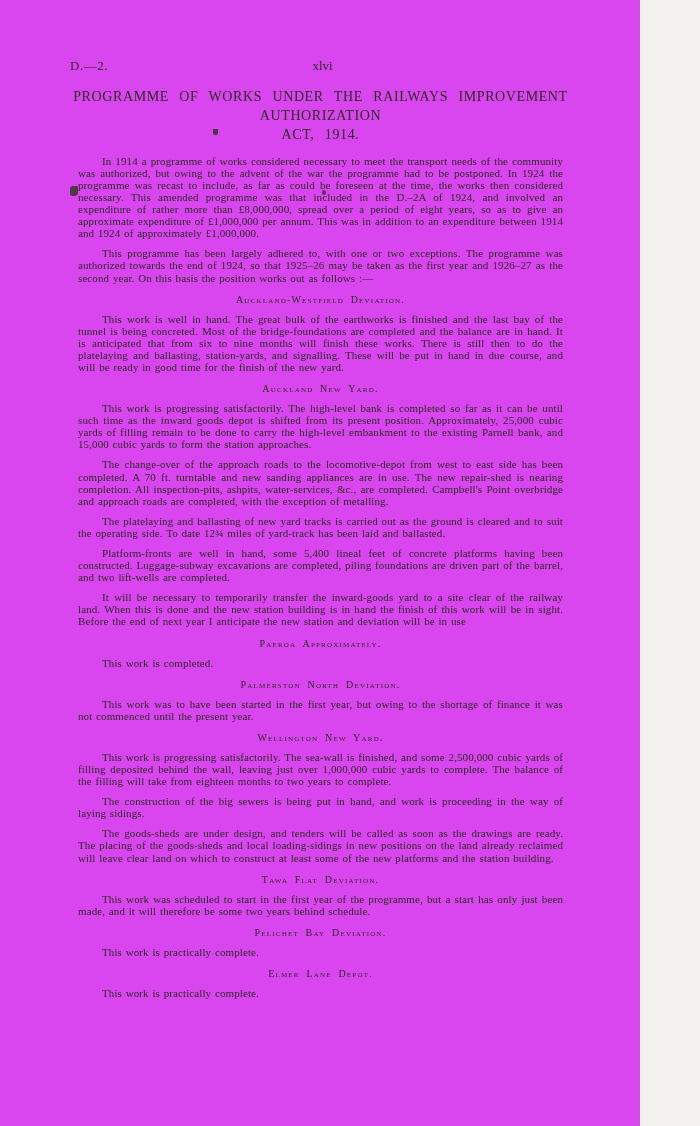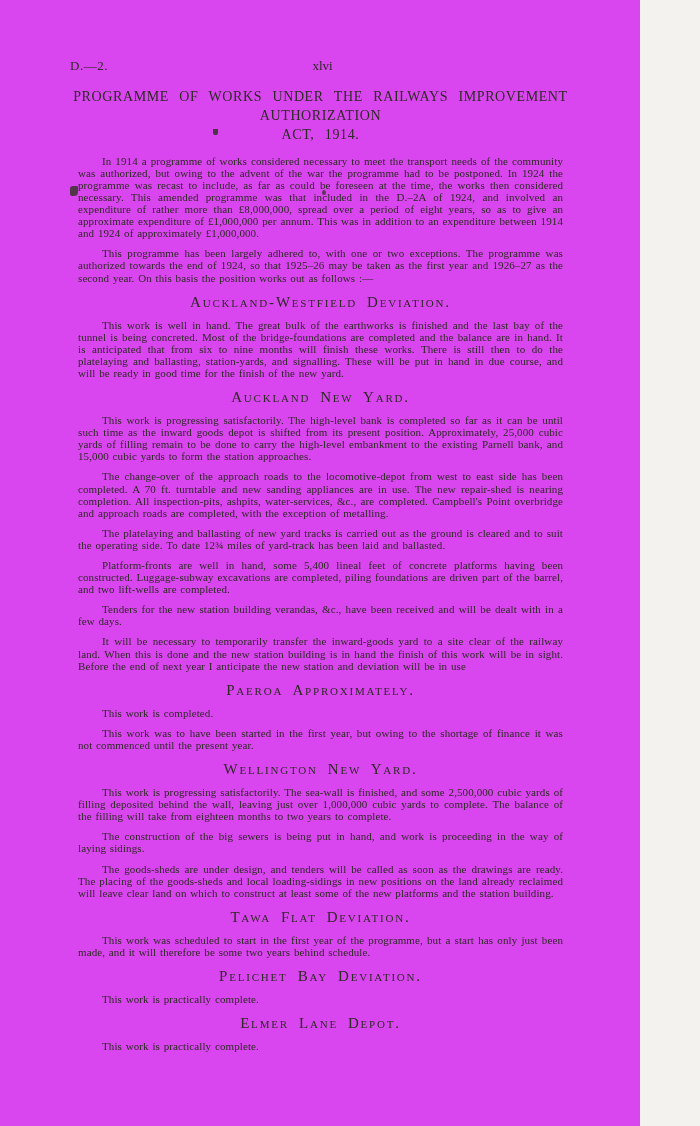--- a/index.html
+++ b/index.html
@@ -39,21 +39,21 @@
     font-size:11px;
     line-height:12.1px;
     text-align:justify;
     text-indent:24px;
     letter-spacing:.1px;
     word-spacing:.08em;
   }
   .sec-head{
     margin:10px 0 3px 0;
     text-align:center;
-    font-size:15px;
+    font-size:10px;
     font-weight:normal;
     font-variant:small-caps;
     letter-spacing:.12em;
     word-spacing:.3em;
   }
   .ink-blot{
     position:absolute;
     background:#3a352e;
     border-radius:2px;
     opacity:.85;
@@ -85,26 +85,26 @@
   <p class="body-para">This programme has been largely adhered to, with one or two exceptions.  The programme was authorized towards the end of 1924, so that 1925–26 may be taken as the first year and 1926–27 as the second year.  On this basis the position works out as follows :—</p>
 
   <h2 class="sec-head">Auckland-Westfield Deviation.</h2>
   <p class="body-para">This work is well in hand.  The great bulk of the earthworks is finished and the last bay of the tunnel is being concreted.  Most of the bridge-foundations are completed and the balance are in hand. It is anticipated that from six to nine months will finish these works.  There is still then to do the platelaying and ballasting, station-yards, and signalling.  These will be put in hand in due course, and will be ready in good time for the finish of the new yard.</p>
 
   <h2 class="sec-head">Auckland New Yard.</h2>
   <p class="body-para">This work is progressing satisfactorily.  The high-level bank is completed so far as it can be until such time as the inward goods depot is shifted from its present position.  Approximately, 25,000 cubic yards of filling remain to be done to carry the high-level embankment to the existing Parnell bank, and 15,000 cubic yards to form the station approaches.</p>
   <p class="body-para">The change-over of the approach roads to the locomotive-depot from west to east side has been completed.  A 70 ft. turntable and new sanding appliances are in use.  The new repair-shed is nearing completion.  All inspection-pits, ashpits, water-services, &amp;c., are completed.  Campbell's Point overbridge and approach roads are completed, with the exception of metalling.</p>
   <p class="body-para">The platelaying and ballasting of new yard tracks is carried out as the ground is cleared and to suit the operating side.  To date 12¾ miles of yard-track has been laid and ballasted.</p>
   <p class="body-para">Platform-fronts are well in hand, some 5,400 lineal feet of concrete platforms having been constructed.  Luggage-subway excavations are completed, piling foundations are driven part of the barrel, and two lift-wells are completed.</p>
-  <p class="body-para">Tenders for the new station building verandas, &amp;c., have been received and will be dealt with in a few days.</p>
   <p class="body-para">It will be necessary to temporarily transfer the inward-goods yard to a site clear of the railway land.  When this is done and the new station building is in hand the finish of this work will be in sight. Before the end of next year I anticipate the new station and deviation will be in use</p>
 
   <h2 class="sec-head">Paeroa Approximately.</h2>
   <p class="body-para">This work is completed.</p>
 
+  <h2 class="sec-head">Palmerston North Deviation.</h2>
   <p class="body-para">This work was to have been started in the first year, but owing to the shortage of finance it was not commenced until the present year.</p>
 
   <h2 class="sec-head">Wellington New Yard.</h2>
   <p class="body-para">This work is progressing satisfactorily.  The sea-wall is finished, and some 2,500,000 cubic yards of filling deposited behind the wall, leaving just over 1,000,000 cubic yards to complete.  The balance of the filling will take from eighteen months to two years to complete.</p>
   <p class="body-para">The construction of the big sewers is being put in hand, and work is proceeding in the way of laying sidings.</p>
   <p class="body-para">The goods-sheds are under design, and tenders will be called as soon as the drawings are ready. The placing of the goods-sheds and local loading-sidings in new positions on the land already reclaimed will leave clear land on which to construct at least some of the new platforms and the station building.</p>
 
   <h2 class="sec-head">Tawa Flat Deviation.</h2>
   <p class="body-para">This work was scheduled to start in the first year of the programme, but a start has only just been made, and it will therefore be some two years behind schedule.</p>
 

